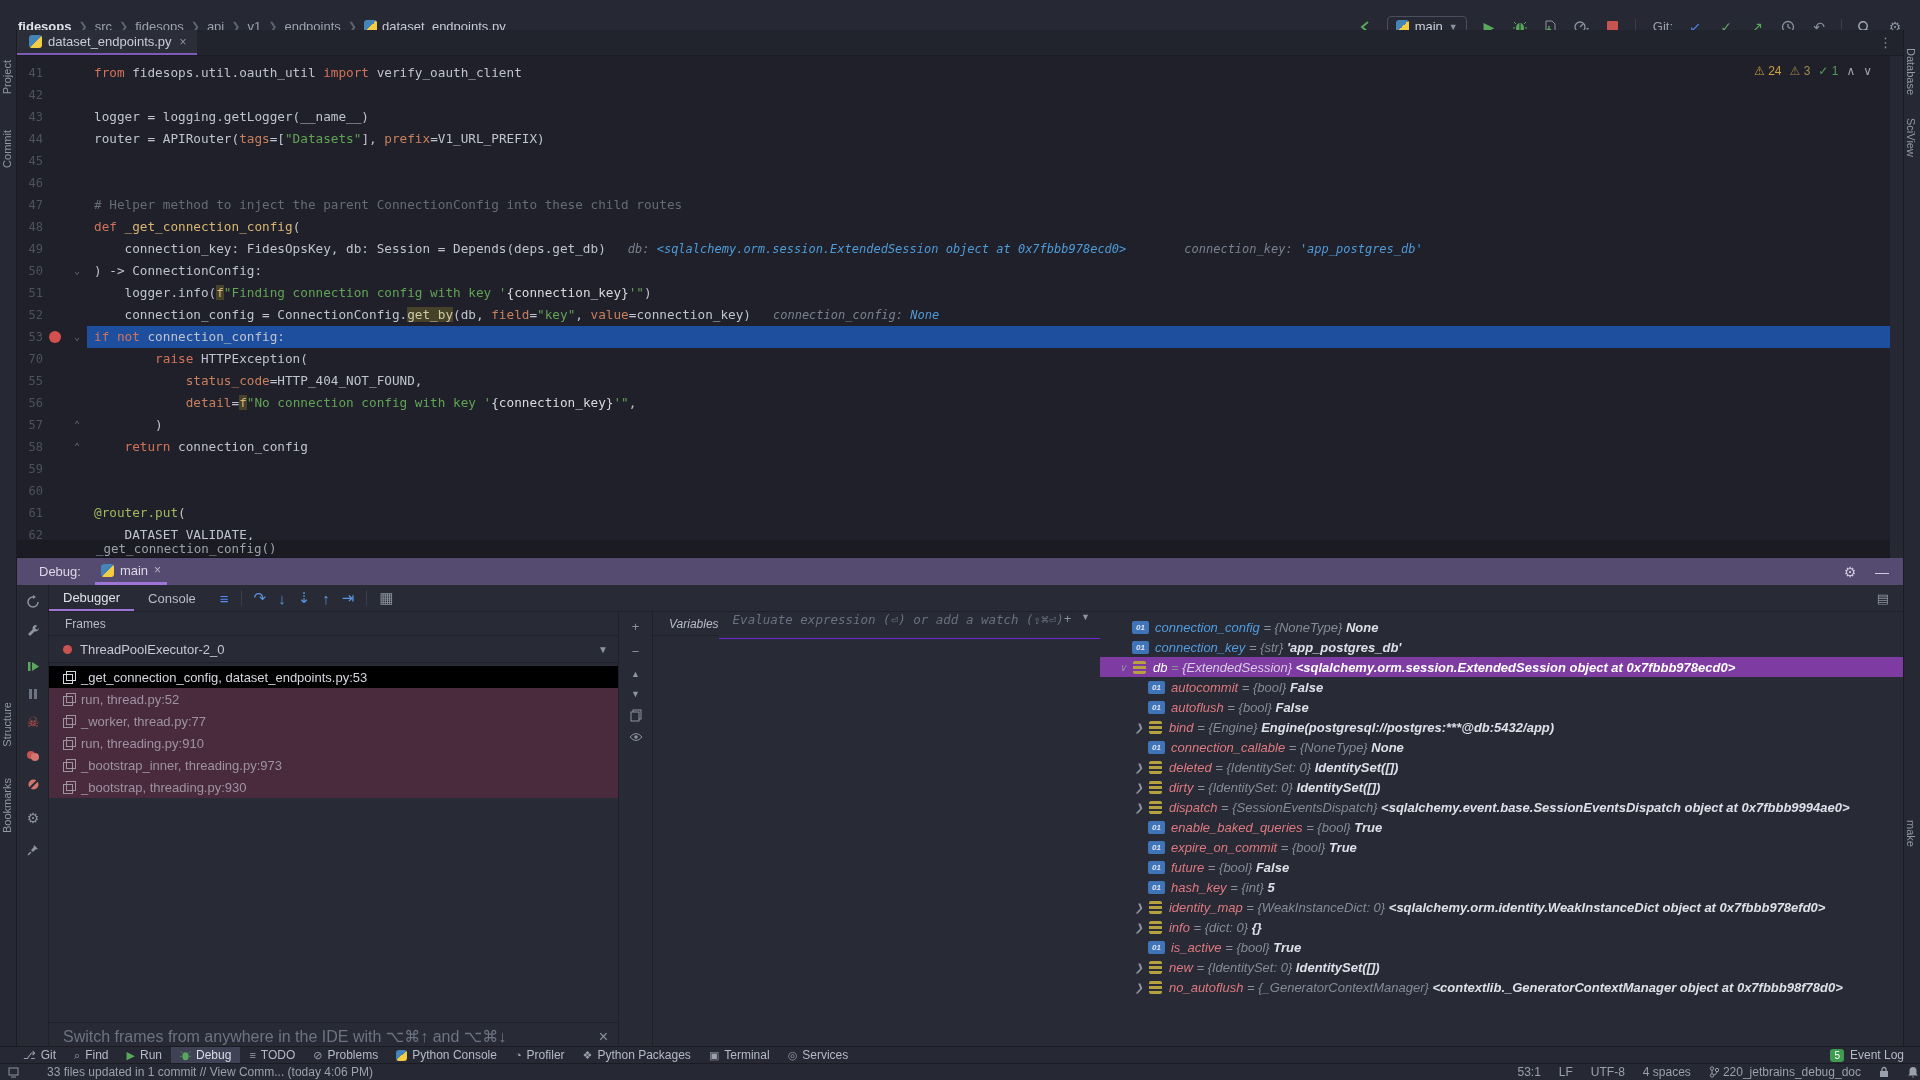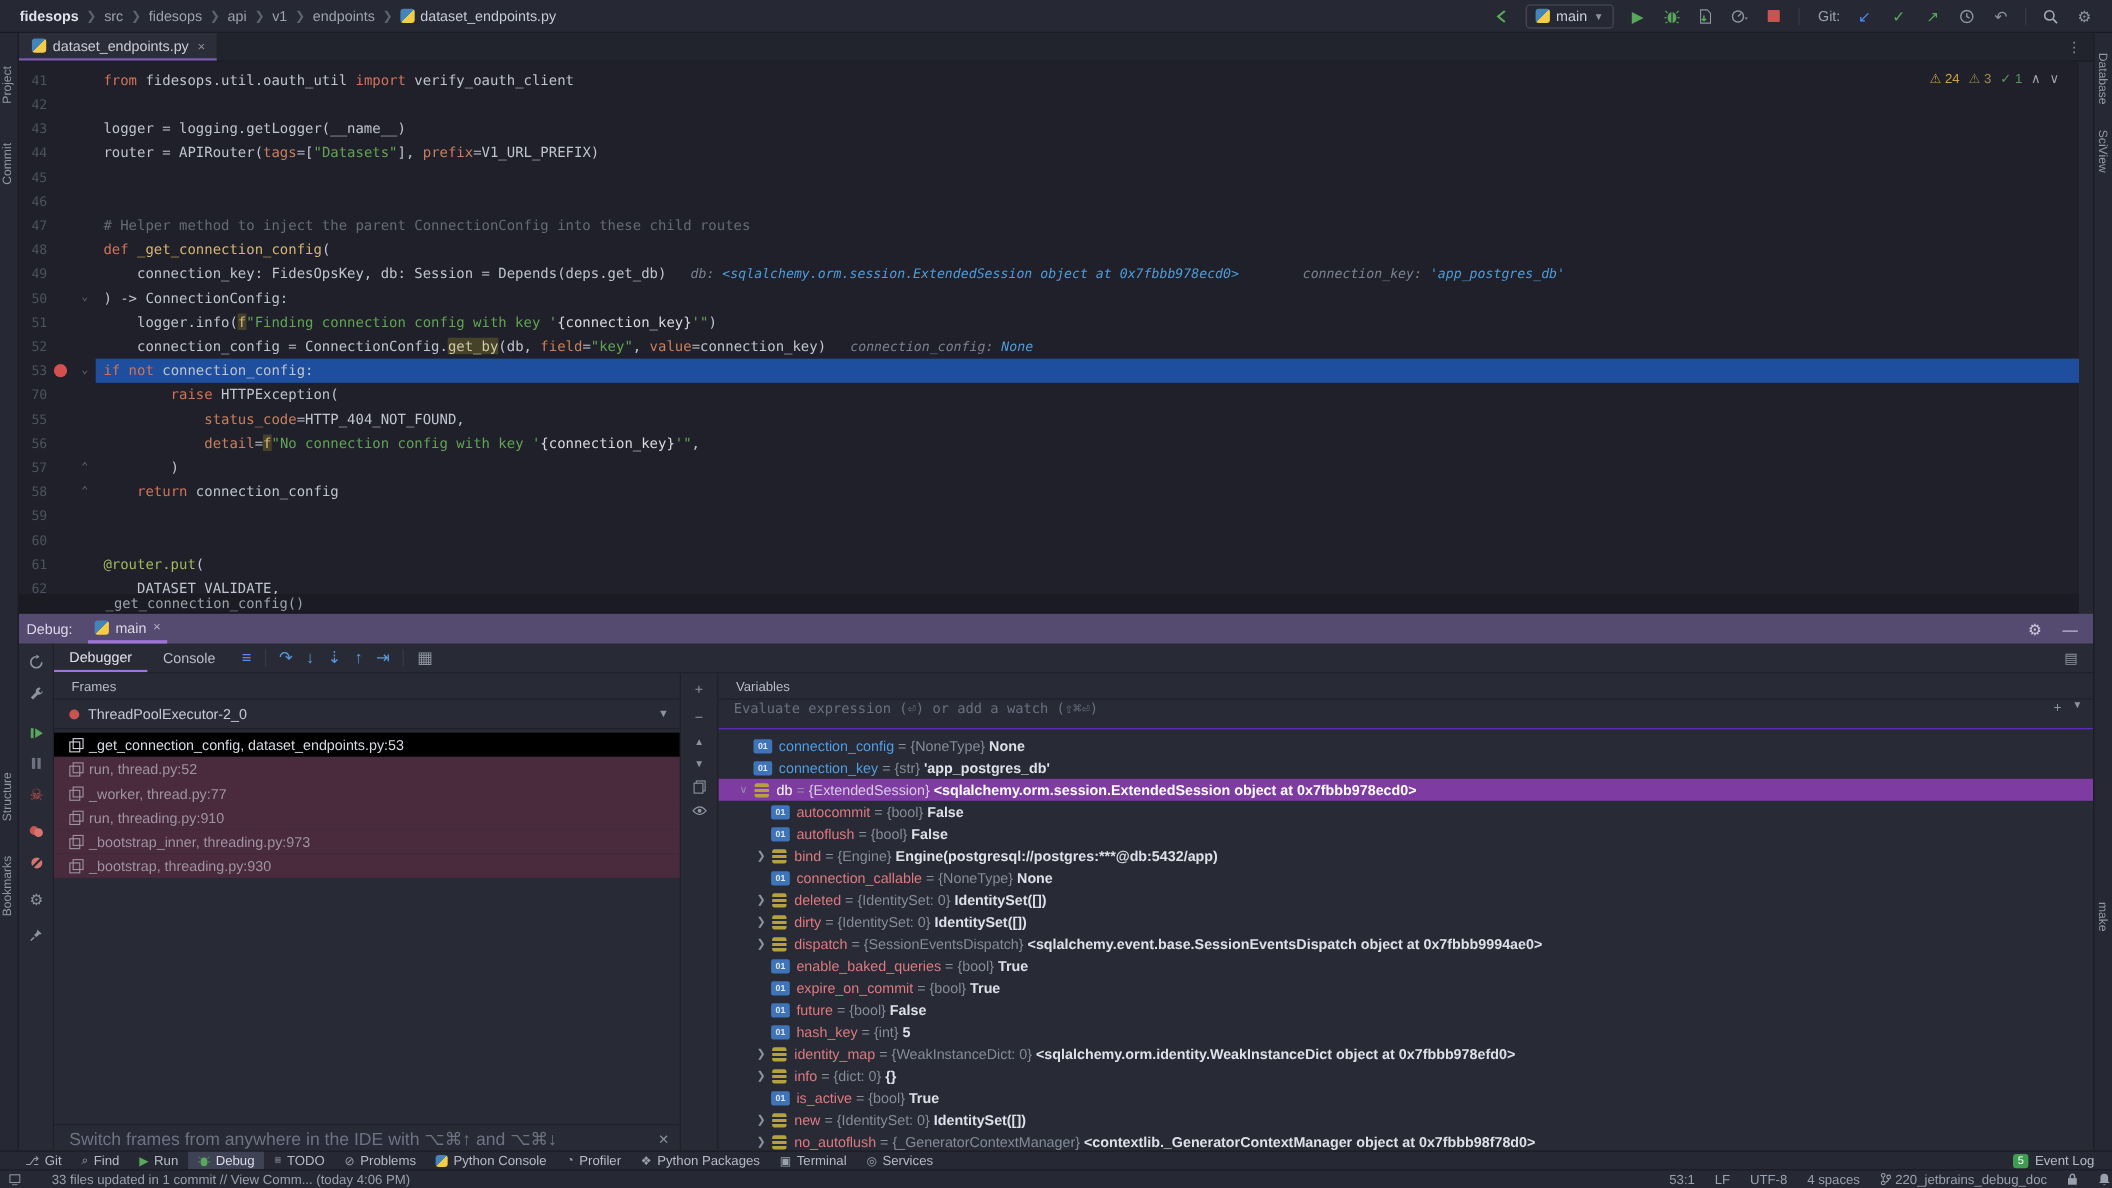--- a/index.html
+++ b/index.html
@@ -1,21 +1,21 @@
 <!DOCTYPE html>
 <html><head>
 <meta charset="utf-8">
 <style>
   * { margin:0; padding:0; box-sizing:border-box; }
   html,body { width:1920px; height:1080px; background:#1f2029; overflow:hidden;
     font-family:"Liberation Sans", sans-serif; -webkit-font-smoothing:antialiased; }
   .app { position:relative; width:1920px; height:1080px; background:#262834; color:#bfc3cf; }
 
   
-  .topbar { position:absolute; left:0; top:0; width:1920px; height:30px; background:#262834;
+  .topbar { position:absolute; left:0; top:12px; width:1920px; height:30px; background:#262834;
     border-bottom:1px solid #1a1b23; display:flex; align-items:center;text-align:right; }
   .crumbs { display:flex; align-items:center; gap:7px; padding-left:18px; font-size:13px; color:#9da2ae; }
   .crumbs .first { color:#dfe2ea; font-weight:bold; }
   .crumb-sep { color:#5d636f; font-size:11px; }
   .crumbs .file { color:#c6cad4; display:flex; align-items:center; gap:5px; }
   .topbar-right { margin-left:auto; display:flex; align-items:center; gap:13px; padding-right:16px; }
   .pyicon { width:13px; height:13px; border-radius:3px; display:inline-block;
     background:linear-gradient(135deg,#4584b6 50%,#f5cd43 50%); }
   .runbox { display:flex; align-items:center; gap:6px; border:1px solid #4a4e5e; border-radius:4px;
     height:22px; padding:0 8px; color:#ccd0da; font-size:13px; }
@@ -65,21 +65,21 @@
   .mark { position:absolute; left:2px; width:8px; height:3px; background:#c9a53f; border-radius:1px; }
 
   
   .funcbar { position:absolute; left:17px; top:540px; width:1873px; height:18px; background:#1a1b23;
     color:#9ca1ab; font-family:"DejaVu Sans Mono", monospace; font-size:12.5px; line-height:18px;
     padding-left:79px; border-bottom:1px solid #15161d; }
 
   
   .debugwin { position:absolute; left:17px; top:558px; width:1886px; height:488px; background:#282a35; }
   .dheader { height:27px; background:#554a70; display:flex; align-items:center; color:#dcd9e6;
-    font-size:13px; padding-left:7px; }
+    font-size:13px; padding-left:22px; }
   .dtab { display:flex; align-items:center; gap:6px; margin-left:14px; height:100%;
     border-bottom:3px solid #9d76d8; padding:0 6px; }
   .dtab .x { color:#b9b3c9; font-size:12px; }
   .dheader-right { margin-left:auto; display:flex; gap:14px; padding-right:12px; color:#cfc9de; }
   .dbody { display:flex; height:461px; }
   .iconcol { width:32px; flex:none; border-right:1px solid #1f2029; position:relative; }
   .iconcol .ic { position:absolute; left:7px; }
   .dmain { flex:1; display:flex; flex-direction:column; }
   .dtoolbar { height:27px; border-bottom:1px solid #1f2029; display:flex; align-items:center; font-size:13px; }
   .dtabitem { height:100%; display:flex; align-items:center; padding:0 14px; color:#b9bdc9; }
@@ -103,21 +103,21 @@
   .fico { width:12px; height:12px; flex:none; position:relative; }
   .fico::before, .fico::after { content:""; position:absolute; border:1px solid currentColor; width:8px; height:8px; }
   .fico::before { left:3px; top:0; } .fico::after { left:0; top:3px; background:inherit; }
   .hintbar { height:24px; flex:none; border-top:1px solid #1f2029; display:flex; align-items:flex-end;
     color:#6d7382; font-size:16px; padding:0 10px 0 14px; }
   .hintbar .x { margin-left:auto; color:#8d93a0; }
 
   .midstrip { width:34px; flex:none; border-right:1px solid #1f2029; display:flex; flex-direction:column;
     align-items:center; gap:10px; padding-top:7px; color:#8d93a0; font-size:13px; }
 
-  .vars { flex:1; display:flex; flex-direction:column; overflow:hidden; }
+  .vars { flex:1; display:flex; flex-direction:row; overflow:hidden;font-style:italic; }
   .evalrow { height:27px; flex:none; display:flex; border-bottom:1px solid #6d28d9;
     color:#6a7080; font-family:"DejaVu Sans Mono", monospace; font-size:12.5px; padding:0 10px 0 14px; }
   .evalrow .right { margin-left:auto; display:flex; gap:10px; color:#8d93a0; font-family:"Liberation Sans",sans-serif; }
   .varlist { flex:1; padding-top:5px; overflow:hidden; font-size:13px; }
   .vrow { height:20px; display:flex; align-items:center; white-space:pre; }
   .vrow.sel { background:#7e3ba1; }
   .chev { width:18px; flex:none; text-align:center; color:#8d93a0; font-size:10px; }
   .vico { width:17px; height:13px; flex:none; margin-right:6px; border-radius:2px; }
   .vico.prim { background:#3f74b8; color:#dfe8f5; font-size:8px; line-height:13px; text-align:center;
     font-weight:bold; }

